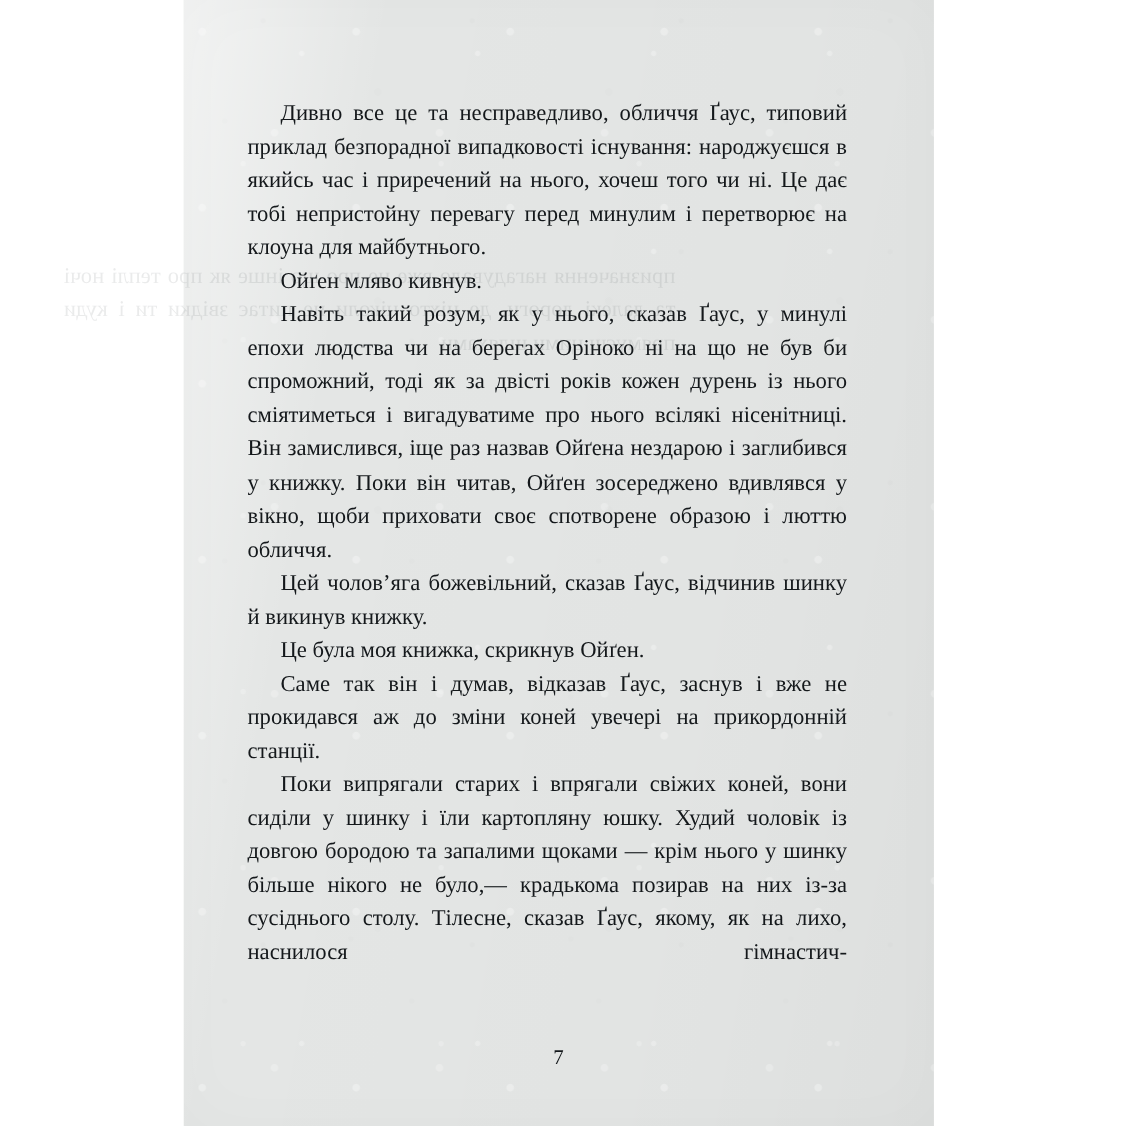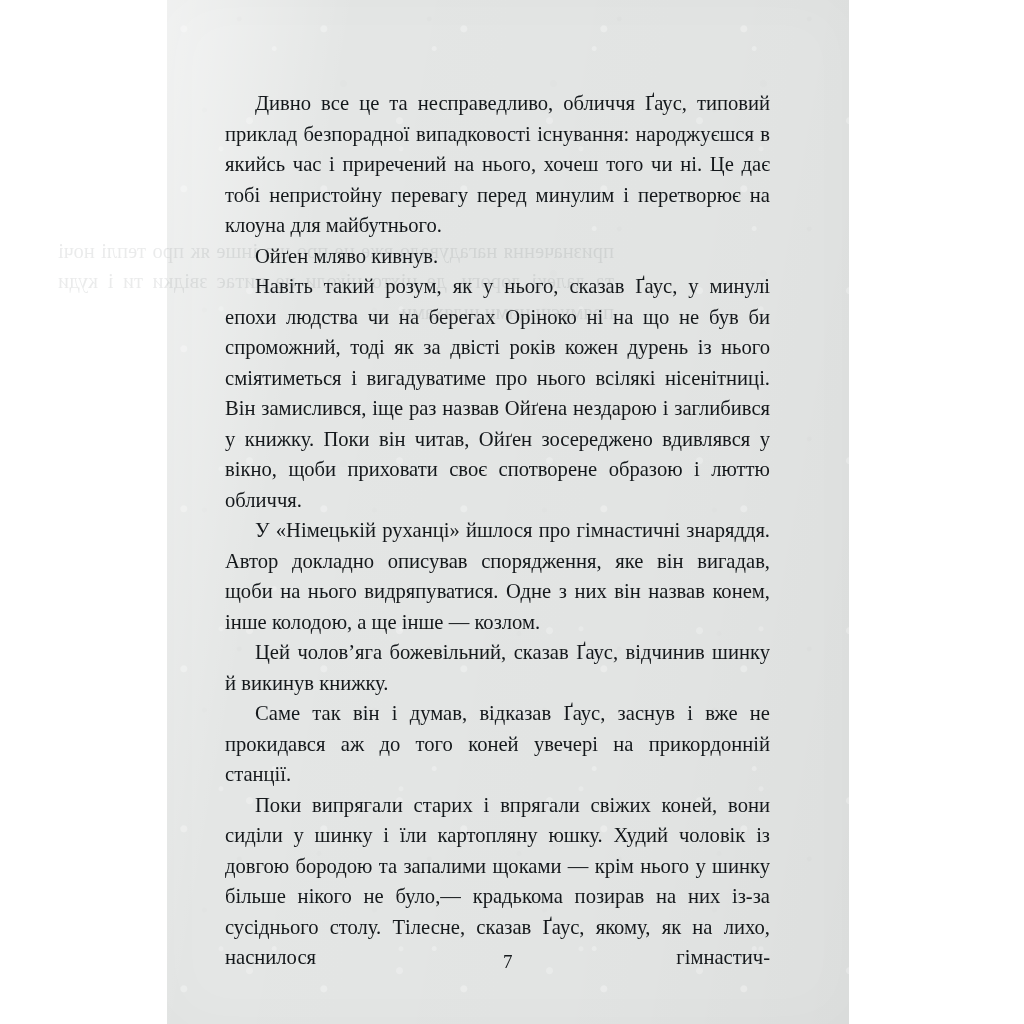--- a/index.html
+++ b/index.html
@@ -119,21 +119,21 @@
   <div class="page-sheet">
     <div class="paper-grain"></div>
   </div>
 
   <div class="showthrough">призначення нагадувало вже не про що інше як про теплі ночі та далекі дороги, де ніхто ніколи не питає звідки ти і куди прямуєш цими шляхами</div>
 
   <div class="text-block">
     <p>Дивно все це та несправедливо, обличчя Ґаус, типовий приклад безпорадної випадковості існування: народжуєшся в якийсь час і приречений на нього, хочеш того чи ні. Це дає тобі непристойну перевагу перед минулим і перетворює на клоуна для майбутнього.</p>
     <p>Ойґен мляво кивнув.</p>
     <p>Навіть такий розум, як у нього, сказав Ґаус, у минулі епохи людства чи на берегах Оріноко ні на що не був би спроможний, тоді як за двісті років кожен дурень із нього сміятиметься і вигадуватиме про нього всілякі нісенітниці. Він замислився, іще раз назвав Ойґена нездарою і заглибився у книжку. Поки він читав, Ойґен зосереджено вдивлявся у вікно, щоби приховати своє спотворене образою і люттю обличчя.</p>
-    <p>У «Німецькій руханці» йшлося про гімнастичні знаряддя. Автор докладно описував спорядження, яке він вигадав, щоби на нього видряпуватися. Одне з них він назвав конем, інше колодою, а ще інше — козлом.</p>
     <p>Цей чолов’яга божевільний, сказав Ґаус, відчинив шинку й викинув книжку.</p>
-    <p>Саме так він і думав, відказав Ґаус, заснув і вже не прокидався аж до того коней увечері на прикордонній станції.</p>
+    <p>Це була моя книжка, скрикнув Ойґен.</p>
+    <p>Саме так він і думав, відказав Ґаус, заснув і вже не прокидався аж до зміни коней увечері на прикордонній станції.</p>
     <p class="last-para">Поки випрягали старих і впрягали свіжих коней, вони сиділи у шинку і їли картопляну юшку. Худий чоловік із довгою бородою та запалими щоками — крім нього у шинку більше нікого не було,— крадькома позирав на них із-за сусіднього столу. Тілесне, сказав Ґаус, якому, як на лихо, наснилося гімнастич-</p>
   </div>
 
   <div class="folio">7</div>
 
 </div>
 
 </body></html>

